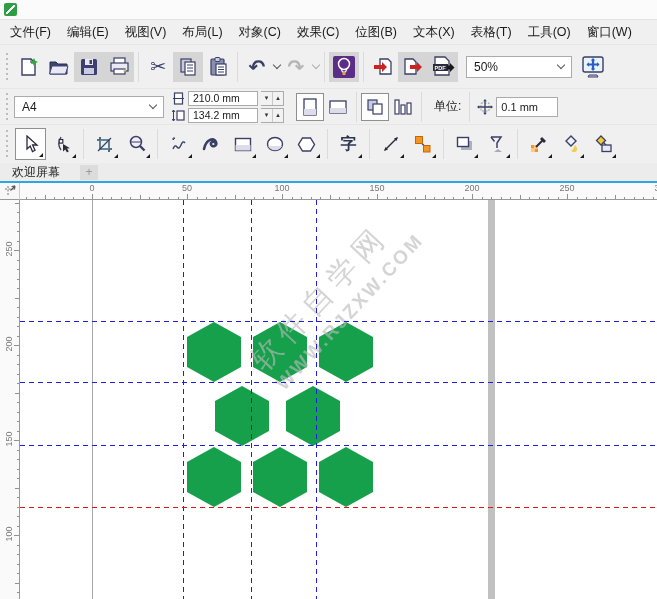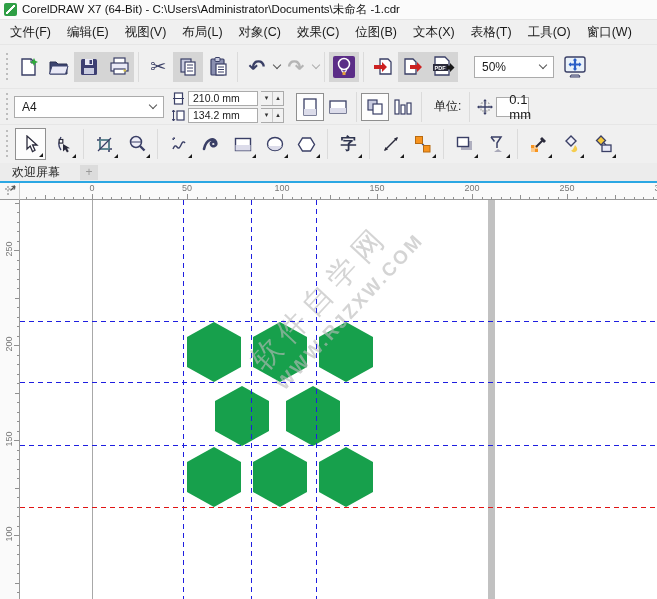--- a/index.html
+++ b/index.html
@@ -45,22 +45,22 @@
   .sizegrp { display:flex; flex-direction:column; gap:2px; margin-left:8px; }
   .sizerow { display:flex; align-items:center; gap:3px; }
   .spinfield { width:70px; height:15px; border:1px solid #ABABAB; background:#fff; font-size:10.5px;
                display:flex; align-items:center; padding-left:4px; }
   .spinbtns { display:flex; height:15px; border:1px solid #ABABAB; border-left:none; background:#F2F2F2; }
   .spin { width:11px; font-size:7px; color:#333; display:flex; align-items:center; justify-content:center; }
   .spin + .spin { border-left:1px solid #C9C9C9; }
   .obtn { width:28px; height:28px; display:flex; align-items:center; justify-content:center; flex:0 0 auto; }
   .pressed { background:#FDFDFD; border:1px solid #8F8F8F; }
   .unitlabel { font-size:12px; margin:0 4px 0 8px; white-space:nowrap; }
-  .smallfield { width:33px; height:20px; border:1px solid #ABABAB; background:#fff; font-size:13px;
-                display:flex; align-items:center; padding-left:12px; flex:0 0 auto; }
+  .smallfield { width:62px; height:20px; border:1px solid #ABABAB; background:#fff; font-size:11px;
+                display:flex; align-items:center; padding-left:4px; flex:0 0 auto; }
 
   
   .tool { width:31px; height:32px; display:flex; align-items:center; justify-content:center;
           position:relative; flex:0 0 auto; }
   .tool.selected { background:#FDFDFD; border:1px solid #909090; }
   .tri { position:absolute; right:2px; bottom:2px; width:0; height:0;
          border-left:4px solid transparent; border-bottom:4px solid #1a1a1a; }
   .texttool { font-size:16px; font-weight:bold; color:#2F3550; line-height:1; }
 
   
@@ -95,21 +95,20 @@
   .watermark .wm1 { font-size:30px; letter-spacing:7px; }
   .watermark .wm2 { font-size:19px; font-weight:bold; letter-spacing:2.5px; }
 
   svg { display:block; }
 </style>
 </head>
 <body>
 
 <div class="titlebar">
   <span class="corel-logo"></span>
-  <span class="apptitle">CorelDRAW X7 (64-Bit) - C:\Users\Administrator\Documents\未命名 -1.cdr</span>
 </div>
 
 <div class="menubar" id="menubar">
     <div class="menu-item">文件(F)</div>
     <div class="menu-item">编辑(E)</div>
     <div class="menu-item">视图(V)</div>
     <div class="menu-item">布局(L)</div>
     <div class="menu-item">对象(C)</div>
     <div class="menu-item">效果(C)</div>
     <div class="menu-item">位图(B)</div>
@@ -223,21 +222,21 @@
 
   <div class="tbtn plate">
     <svg width="24" height="24" viewBox="0 0 24 24">
       <path d="M4 2 h10 l4 4 v14 h-14 z" fill="#FFFFFF" stroke="#3A3F66" stroke-width="1.3"></path>
       <rect x="2" y="9" width="15" height="7" fill="#2B2B3C"></rect>
       <text x="3.5" y="14.6" font-size="5.5" font-weight="bold" fill="#FFFFFF">PDF</text>
       <path d="M16 10.5 h3 v-2.5 l4.5 4.5 -4.5 4.5 v-2.5 h-3 z" fill="#1A1A1A"></path>
     </svg>
   </div>
 
-  <div class="combo" style="width:80px;margin-left:16px">
+  <div class="combo" style="width:106px;margin-left:8px">
     <span>50%</span>
     <span class="chevron"></span>
   </div>
 
   <div class="tbtn" style="margin-left:6px">
     <svg width="24" height="24" viewBox="0 0 24 24">
       <rect x="2" y="2" width="20" height="15" rx="2" fill="#EAF2FA" stroke="#3A3F66" stroke-width="1.4"></rect>
       <path d="M12 4 v11 M6.5 9.5 h11" stroke="#2B5FC7" stroke-width="2.2"></path>
       <path d="M12 3 l2.2 2.5 h-4.4 z M12 16 l2.2 -2.5 h-4.4 z M5.5 9.5 l2.5 -2.2 v4.4 z M18.5 9.5 l-2.5 -2.2 v4.4 z" fill="#2B5FC7"></path>
       <path d="M8 20 h8 l1 2 h-10 z" fill="#C9CCE0" stroke="#3A3F66" stroke-width="1"></path>

